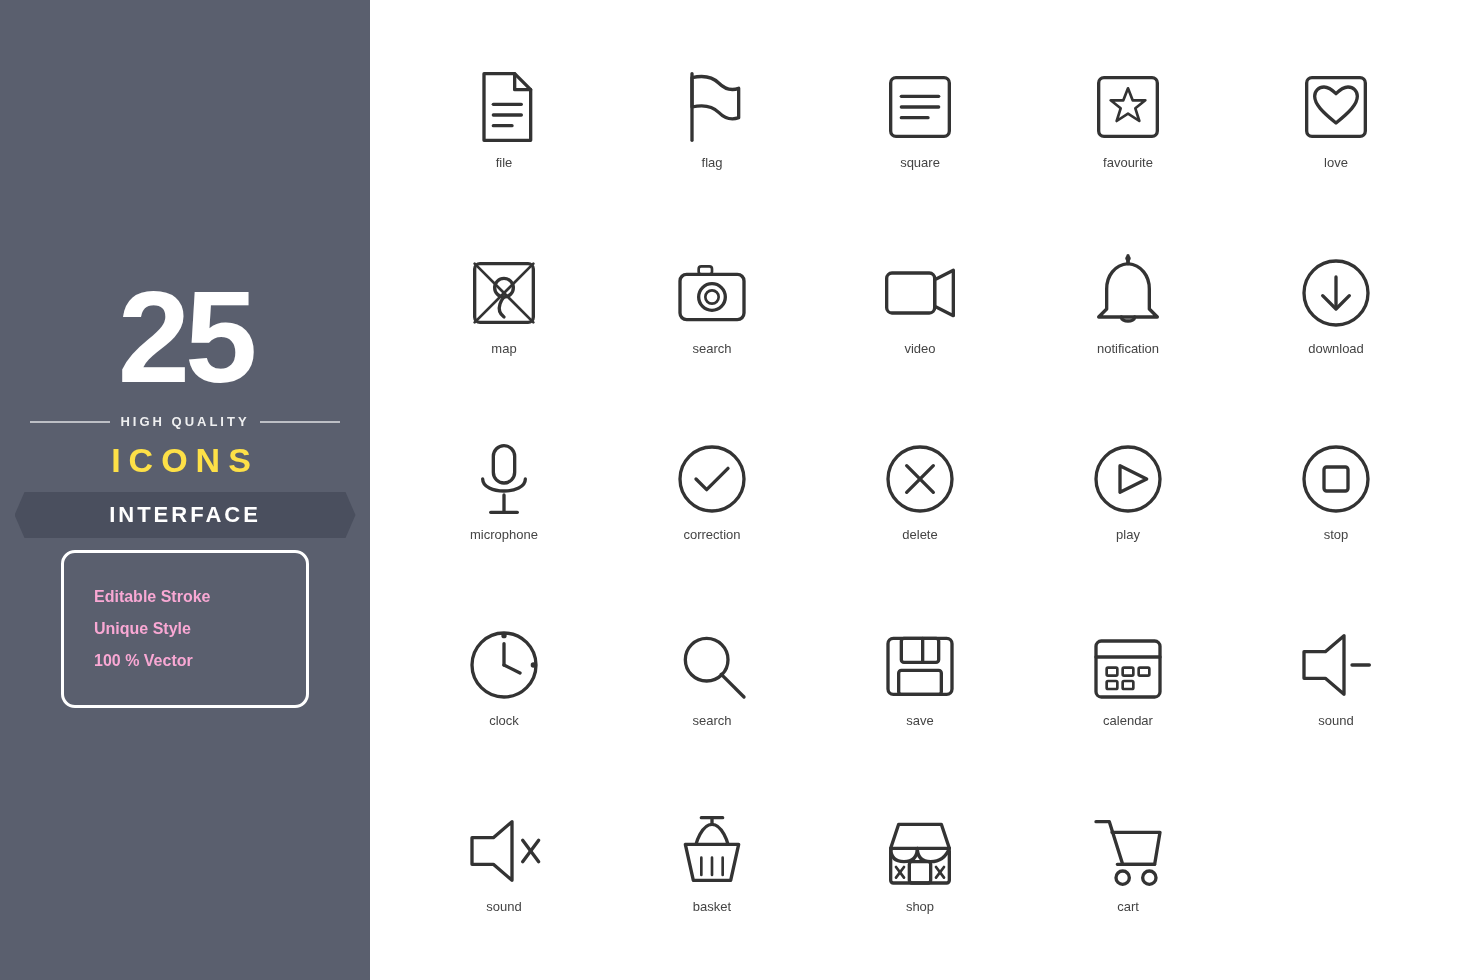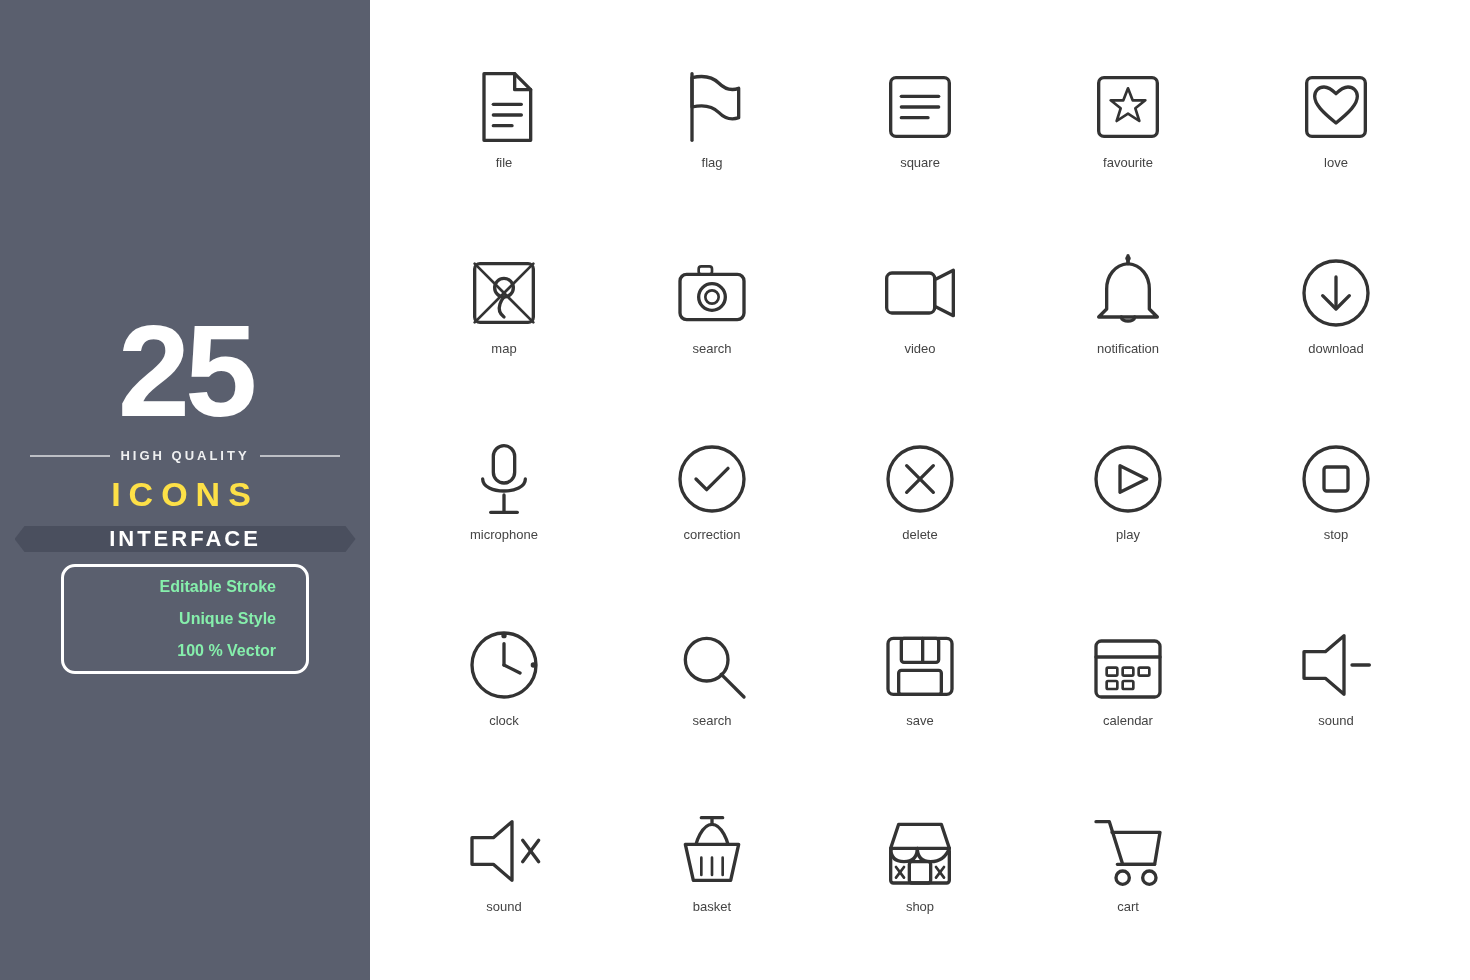--- a/index.html
+++ b/index.html
@@ -60,33 +60,33 @@
       color: #fde047;
       letter-spacing: 8px;
     }
 
     .ribbon {
       background: #4a4f5e;
       color: #fff;
       font-size: 22px;
       font-weight: 900;
       letter-spacing: 3px;
-      padding: 0 50px;
+      padding: 10px 50px;
       position: relative;
       width: 110%;
       text-align: center;
       clip-path: polygon(10px 0%, calc(100% - 10px) 0%, 100% 50%, calc(100% - 10px) 100%, 10px 100%, 0% 50%);
     }
 
     .features-box {
       border: 3px solid #fff;
       border-radius: 14px;
-      padding: 4px 30px;
-      text-align: right;
-      color: #86efac;
+      padding: 28px 30px;
+      text-align: left;
+      color: #f9a8d4;
       width: 80%;
     }
     .features-box p {
       font-size: 16px;
       font-weight: 700;
       line-height: 2;
     }
 
     
     .right-panel {

